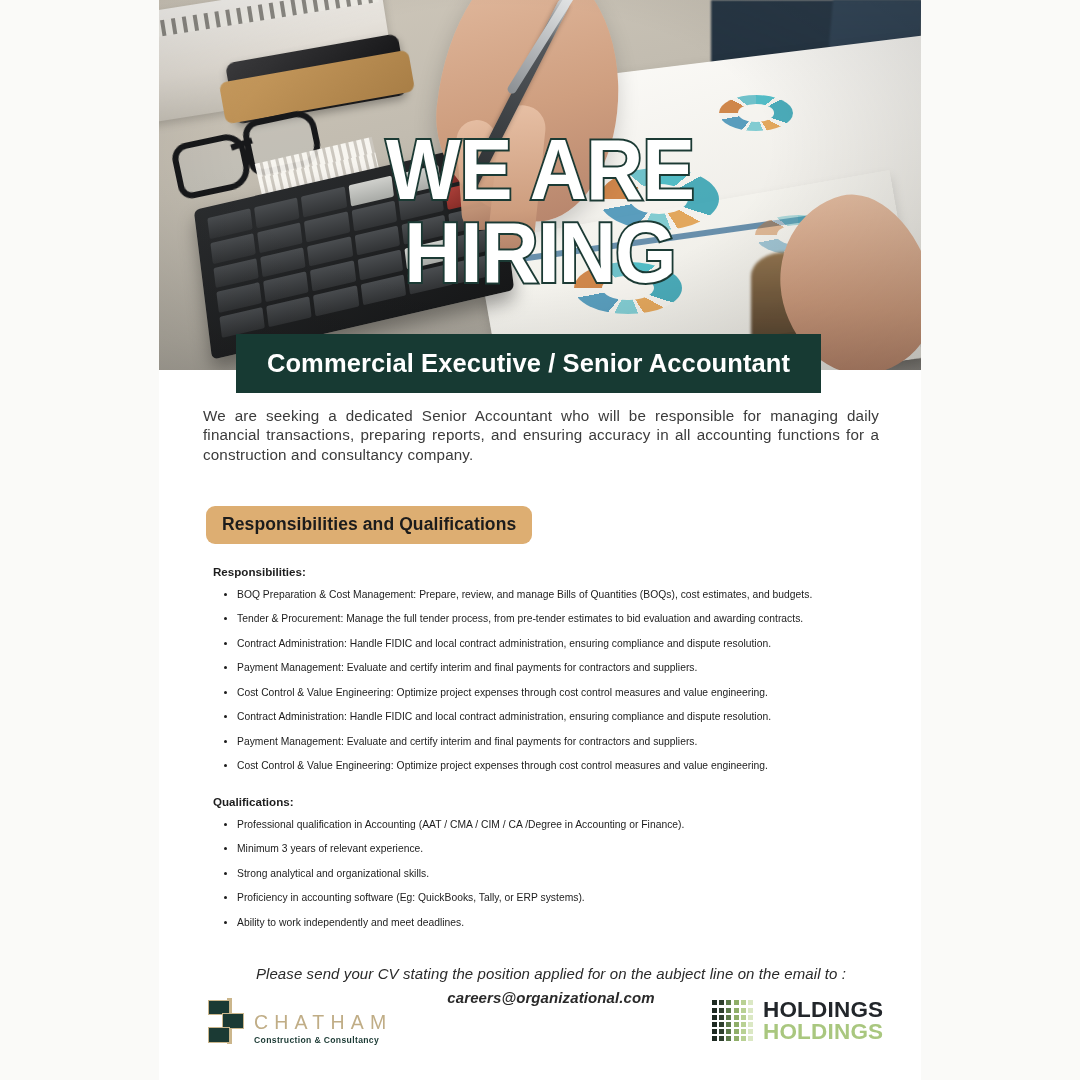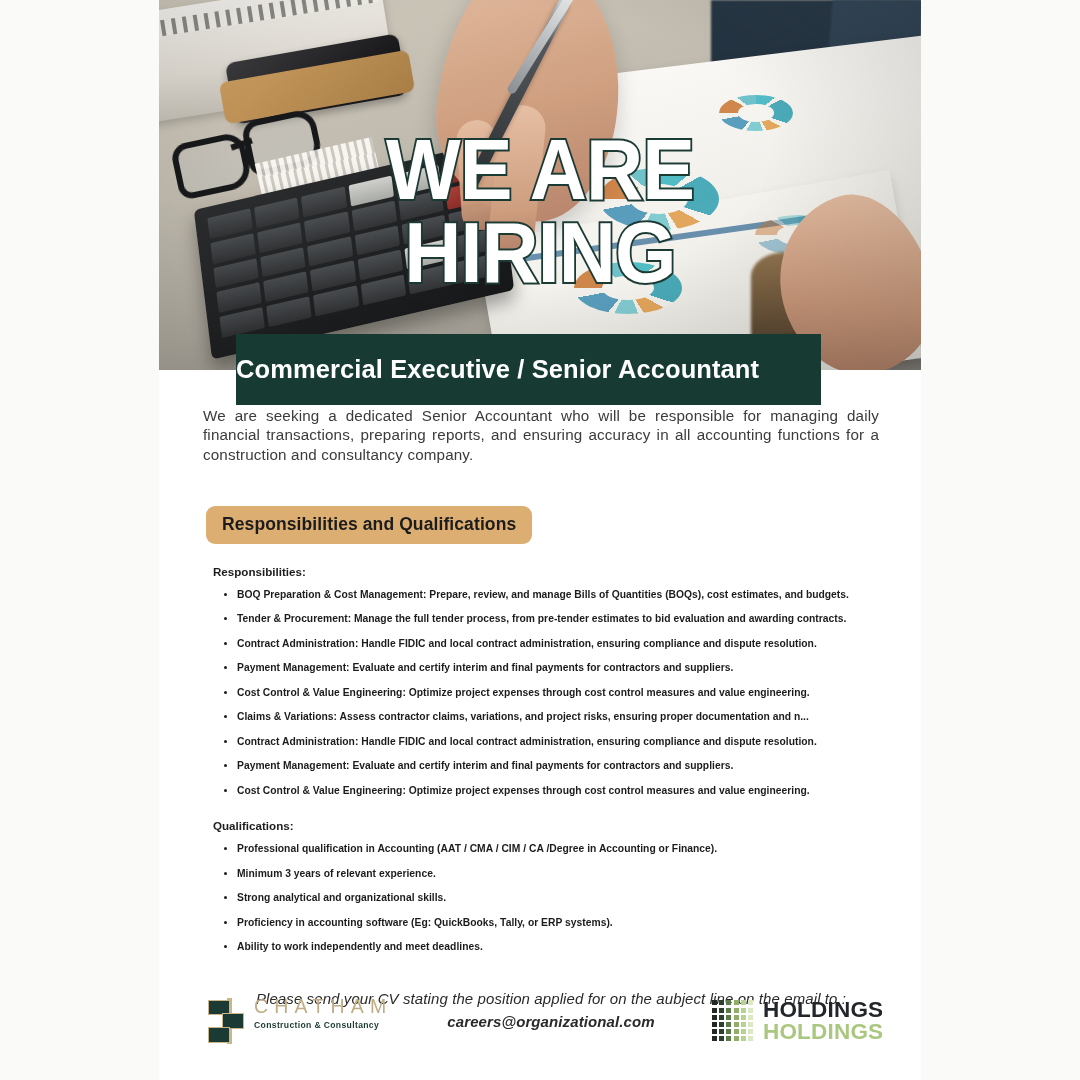--- a/index.html
+++ b/index.html
@@ -222,24 +222,25 @@
     transform: scaleX(.92);
   }
   .hero-headline span { display: block; }
 
   
   .title-bar {
     position: absolute;
     left: 77px;
     top: 334px;
     width: 585px;
-    height: 71px;
+    height: 59px;
     background: #173a33;
     display: flex;
     align-items: center;
+    justify-content: center;
   }
   .title-bar span {
     color: #ffffff;
     font-size: 25.5px;
     font-weight: 700;
     letter-spacing: .1px;
   }
 
   
   .body-wrap { padding: 0 44px; position: relative; }
@@ -276,21 +277,21 @@
   }
 
   ul.bullets {
     margin: 11px 0 0 0;
     padding-left: 34px;
     list-style: none;
   }
   ul.bullets li {
     position: relative;
     font-size: 10.3px;
-    font-weight: 700;
+    font-weight: 400;
     color: #1c1c1c;
     line-height: 1.2;
     margin-bottom: 12.2px;
     letter-spacing: .02px;
   }
   ul.bullets li::before {
     content: "";
     position: absolute;
     left: -13px;
     top: 4px;
@@ -318,21 +319,21 @@
   .footer {
     position: absolute;
     left: 0; right: 0;
     top: 995px;
     height: 62px;
     display: flex;
     align-items: center;
   }
   .logo-chatham {
     position: absolute; left: 48px; top: 2px;
-    display: flex; align-items: flex-start; gap: 9px;
+    display: flex; align-items: flex-end; gap: 9px;
   }
   .chatham-mark { position: relative; width: 38px; height: 48px; }
   .chatham-mark .blk {
     position: absolute; background: #1b3a34;
     border: 1.6px solid #cbb68c;
   }
   .chatham-mark .b1 { left: 1px;  top: 3px;  width: 20px; height: 13px; }
   .chatham-mark .b2 { left: 15px; top: 16px; width: 20px; height: 14px; }
   .chatham-mark .b3 { left: 1px;  top: 30px; width: 20px; height: 14px; }
   .chatham-mark .bar {
@@ -465,21 +466,20 @@
 
     <div class="section-pill">Responsibilities and Qualifications</div>
 
     <div class="sub-head">Responsibilities:</div>
     <ul class="bullets">
       <li>BOQ Preparation &amp; Cost Management: Prepare, review, and manage Bills of Quantities (BOQs), cost estimates, and budgets.</li>
       <li>Tender &amp; Procurement: Manage the full tender process, from pre-tender estimates to bid evaluation and awarding contracts.</li>
       <li>Contract Administration: Handle FIDIC and local contract administration, ensuring compliance and dispute resolution.</li>
       <li> Payment Management: Evaluate and certify interim and final payments for contractors and suppliers.</li>
       <li>Cost Control &amp; Value Engineering: Optimize project expenses through cost control measures and value engineering.</li>
-      <li>Claims &amp; Variations: Assess contractor claims, variations, and project risks, ensuring proper documentation and n...</li>
       <li>Contract Administration: Handle FIDIC and local contract administration, ensuring compliance and dispute resolution.</li>
       <li>Payment Management: Evaluate and certify interim and final payments for contractors and suppliers.</li>
       <li>Cost Control &amp; Value Engineering: Optimize project expenses through cost control measures and value engineering.</li>
     </ul>
 
     <div class="sub-head quals-head">Qualifications:</div>
     <ul class="bullets">
       <li>Professional qualification in Accounting (AAT / CMA / CIM / CA /Degree in Accounting or Finance).</li>
       <li>Minimum 3 years of relevant experience.</li>
       <li>Strong analytical and organizational skills.</li>

